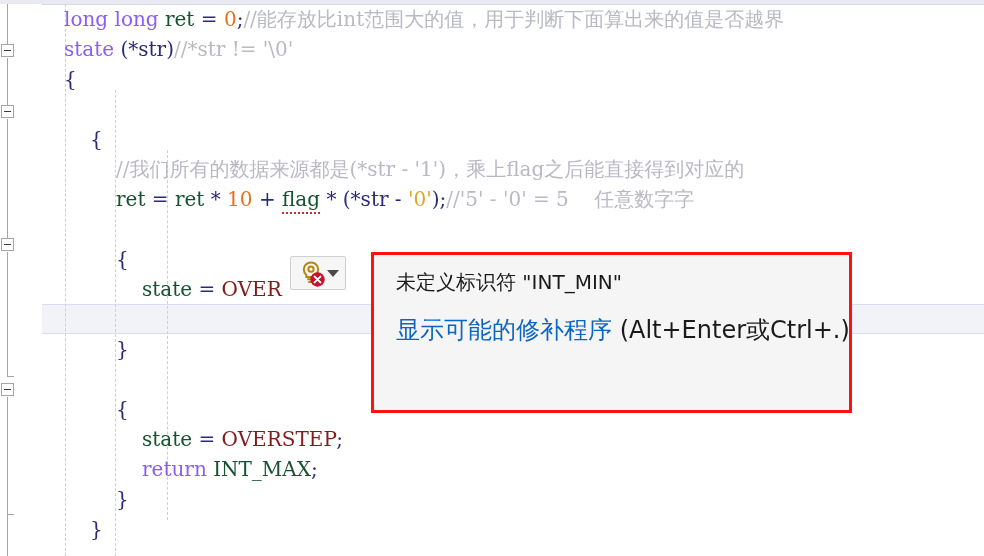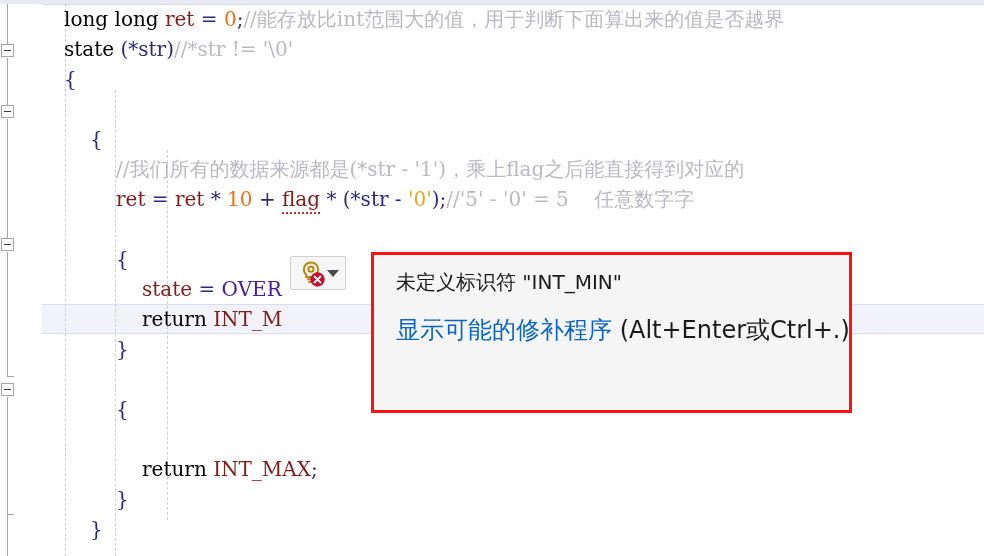--- a/index.html
+++ b/index.html
@@ -78,27 +78,27 @@
     left: 0;
     height: 30px;
     line-height: 30px;
     white-space: pre;
     font-size: 20px;
     font-family: "DejaVu Serif", "Liberation Serif", serif;
     color: #18186a;
   }
 
   
-  .kw      { color: #000000; }        
-  .id      { color: #7f1d1d; }        
+  .kw      { color: #8b5cf6; }        
+  .id      { color: #14532d; }        
   .num     { color: #e8701a; }        
   .pun     { color: #2a2a7a; }        
   .cmt     { color: #b9b9c4; }        
   .str     { color: #e0a526; }        
-  .macro   { color: #4c1d95; }        
+  .macro   { color: #7f1d1d; }        
 
   .squiggle {
     position: relative;
     text-decoration: none;
   }
   .squiggle::after {
     content: "";
     position: absolute;
     left: 0; right: 0; bottom: 1px;
     height: 4px;
@@ -207,23 +207,23 @@
 
   <div class="code-surface" id="code-surface">
       <div class="code-line" style="top: 0px; left: 22px;"><span class="kw">long</span><span class="pun"> </span><span class="kw">long</span><span class="id"> ret </span><span class="pun">= </span><span class="num">0</span><span class="pun">;</span><span class="cmt">//能存放比int范围大的值，用于判断下面算出来的值是否越界</span></div>
       <div class="code-line" style="top: 30px; left: 22px;"><span class="kw">state</span><span class="pun"> (*str)</span><span class="cmt">//*str != '\0'</span></div>
       <div class="code-line" style="top: 60px; left: 22px;"><span class="pun">{</span></div>
       <div class="code-line" style="top: 120px; left: 48px;"><span class="pun">{</span></div>
       <div class="code-line" style="top: 150px; left: 74px;"><span class="cmt">//我们所有的数据来源都是(*str - '1')，乘上flag之后能直接得到对应的</span></div>
       <div class="code-line" style="top: 180px; left: 74px;"><span class="id">ret </span><span class="pun">= </span><span class="id">ret </span><span class="pun">* </span><span class="num">10</span><span class="pun"> + </span><span class="id dotline">flag</span><span class="pun"> * (*str </span><span class="pun">- </span><span class="str">'0'</span><span class="pun">);</span><span class="cmt">//'5' - '0' = 5    任意数字字</span></div>
       <div class="code-line" style="top: 240px; left: 74px;"><span class="pun">{</span></div>
       <div class="code-line" style="top: 270px; left: 100px;"><span class="id">state </span><span class="pun">= </span><span class="macro">OVER</span></div>
-      <div class="code-line" style="top: 300px; left: 100px;"><span class="kw">return</span><span class="pun"> </span><span class="id">INT_M</span></div>
       <div class="code-line" style="top: 330px; left: 74px;"><span class="pun">}</span></div>
       <div class="code-line" style="top: 390px; left: 74px;"><span class="pun">{</span></div>
+      <div class="code-line" style="top: 420px; left: 100px;"><span class="id">state </span><span class="pun">= </span><span class="macro">OVERSTEP</span><span class="pun">;</span></div>
       <div class="code-line" style="top: 450px; left: 100px;"><span class="kw">return</span><span class="pun"> </span><span class="id">INT_MAX</span><span class="pun">;</span></div>
       <div class="code-line" style="top: 480px; left: 74px;"><span class="pun">}</span></div>
       <div class="code-line" style="top: 510px; left: 48px;"><span class="pun">}</span></div>
     </div>
 
   <div class="quick-action" style="left:290px; top:256px;">
     <span class="qa-bulb">
       <svg width="26" height="26" viewBox="0 0 26 26">
         <path d="M13 2.5 C8.9 2.5 5.8 5.6 5.8 9.4 c0 2.6 1.3 4.3 2.5 5.6 l0 2.1 l9.4 0 l0 -2.1 c1.2 -1.3 2.5 -3.0 2.5 -5.6 C20.2 5.6 17.1 2.5 13 2.5 z" fill="none" stroke="#b8860b" stroke-width="2"></path>
         <circle cx="13" cy="9.2" r="2.6" fill="none" stroke="#b8860b" stroke-width="2"></circle>

